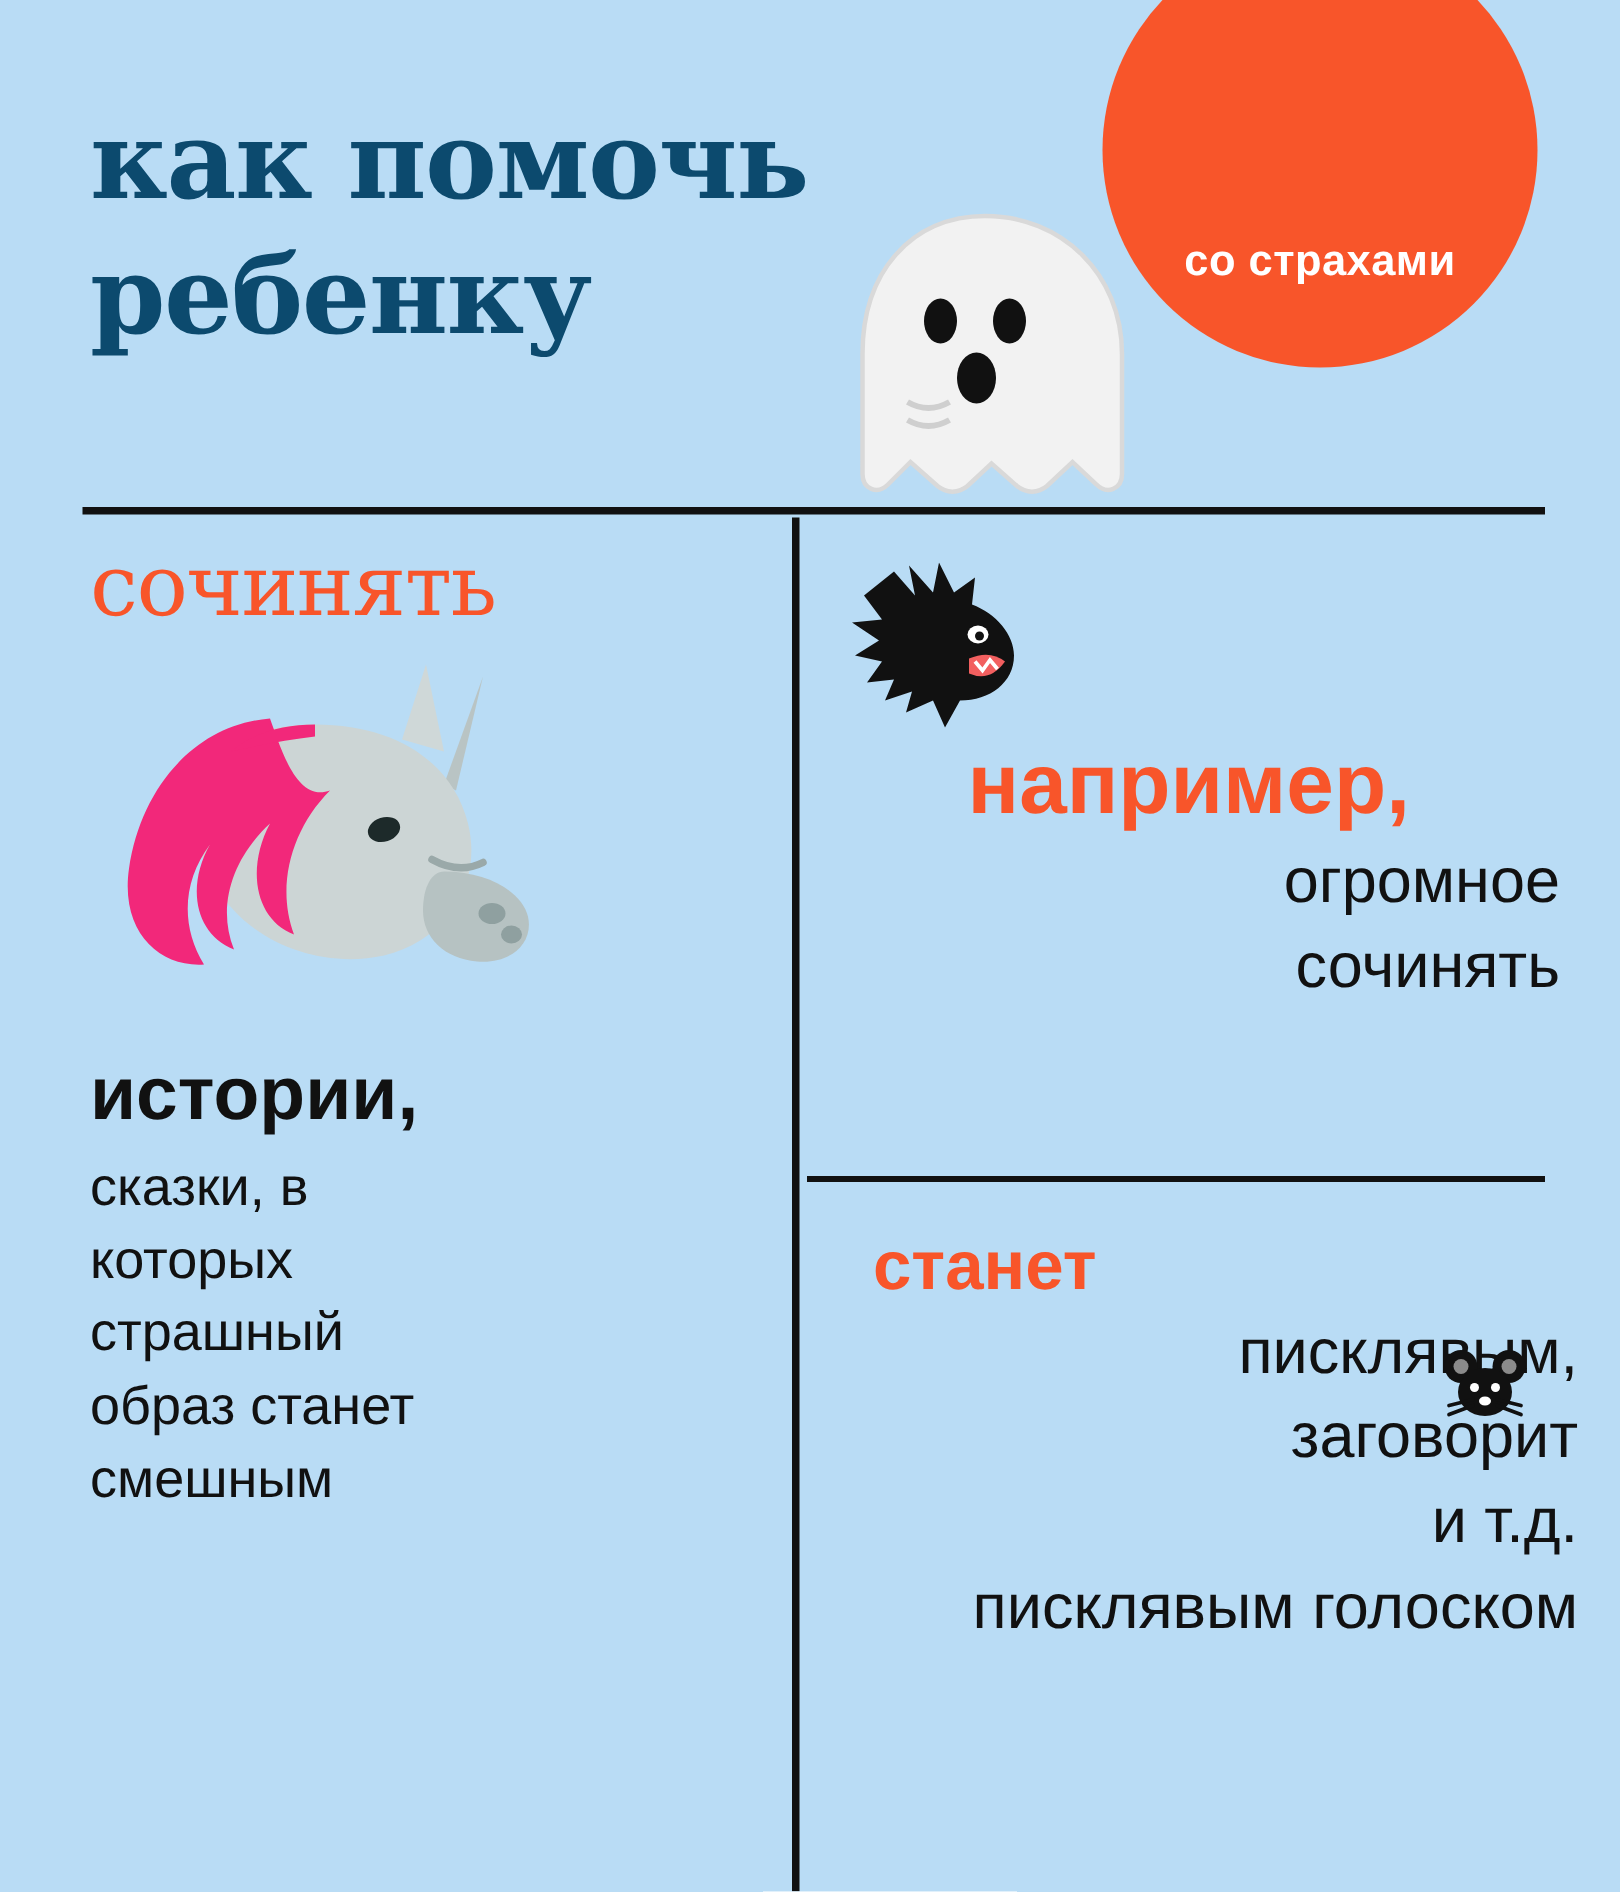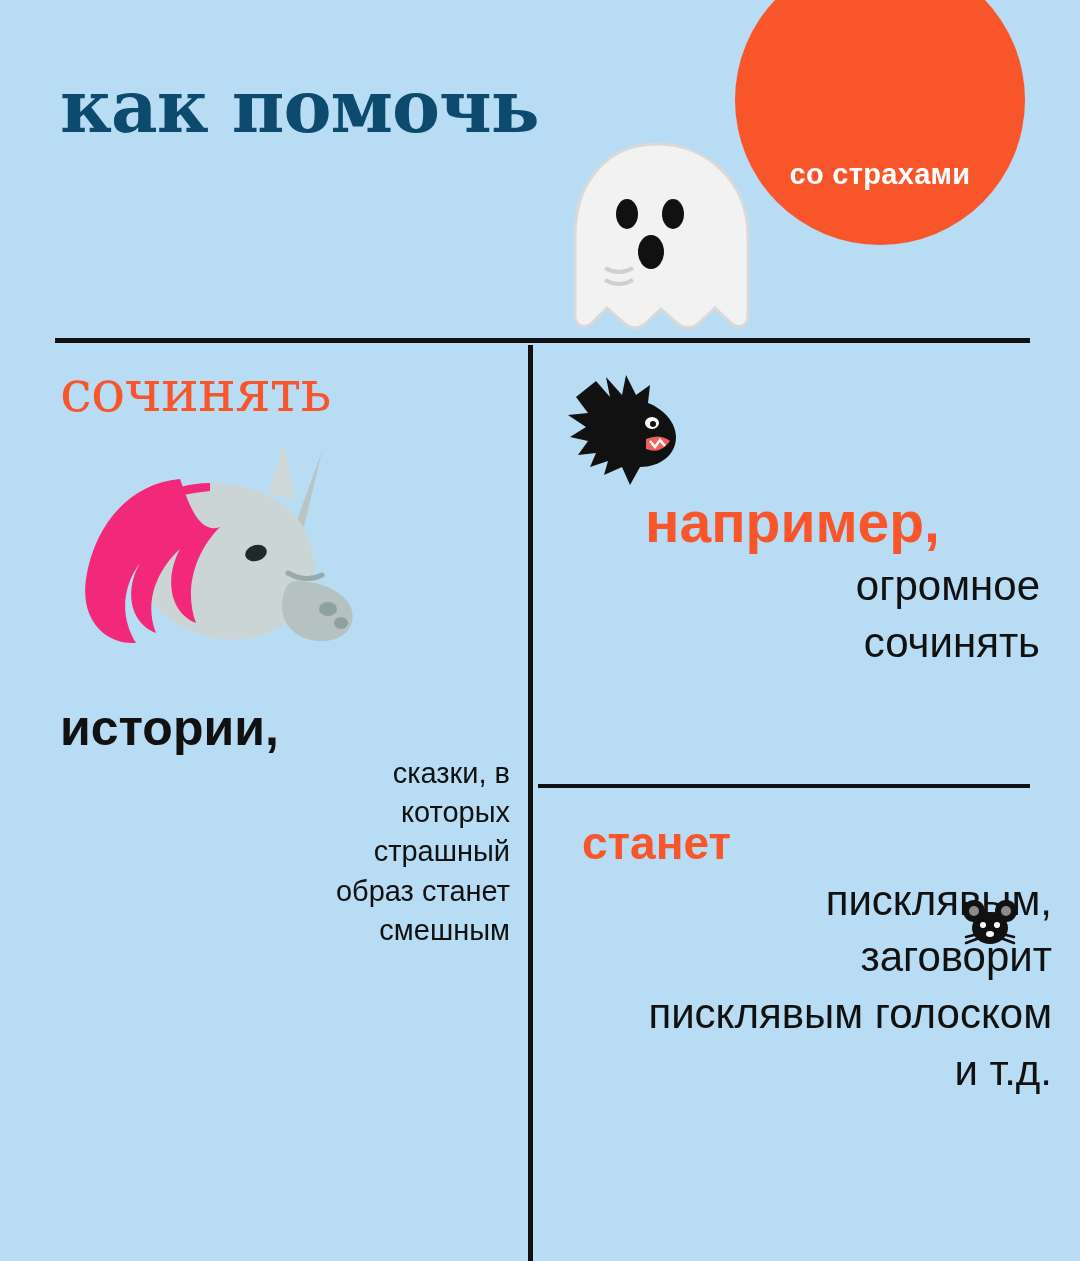--- a/index.html
+++ b/index.html
@@ -113,24 +113,24 @@
     height: 230px;
   }
   .left-bold {
     margin-top: 37px;
     font-weight: 700;
     font-size: 50px;
     color: #111111;
     line-height: 1.05;
   }
   .left-body {
-    font-size: 29px;
+    margin-top: 12px;
+    font-size: 36px;
     line-height: 1.35;
     color: #111111;
-    text-align: right;
   }
   .left-body span {
     display: block;
   }
 
   
   .right-col {
     position: absolute;
     left: 560px;
     top: 375px;
@@ -187,20 +187,21 @@
 </style>
 </head>
 <body>
 
 <div class="poster">
 
   <div class="header">
 
     <div class="title">
       <span class="line">как помочь</span>
+      <span class="line">ребенку</span>
     </div>
 
     <div class="orange-circle"></div>
 
     <svg class="ghost" viewBox="0 0 225 190" xmlns="http://www.w3.org/2000/svg">
       <path d="M112 4 C62 4 30 42 30 96 L30 176 C30 186 40 190 47 183 L62 168 L80 184 C86 189 94 189 100 184 L116 169 L133 184 C139 189 147 189 153 184 L170 168 L186 183 C193 190 203 186 203 176 L203 96 C203 42 162 4 112 4 Z" fill="#f2f2f2" stroke="#d9d9d9" stroke-width="3"></path>
       <ellipse cx="82" cy="74" rx="11" ry="15" fill="#111111"></ellipse>
       <ellipse cx="128" cy="74" rx="11" ry="15" fill="#111111"></ellipse>
       <ellipse cx="106" cy="112" rx="13" ry="17" fill="#111111"></ellipse>
       <path d="M60 128 q14 8 28 0" stroke="#cfcfcf" stroke-width="4" fill="none"></path>
@@ -260,22 +261,22 @@
         <span>огромное</span>
         <span>сочинять</span>
       </div>
     </div>
 
     <div class="right-block-2">
       <div class="accent-word big">станет</div>
       <div class="right-text">
         <span>писклявым,</span>
         <span>заговорит</span>
+        <span>и т.д.</span>
         <span>писклявым голоском</span>
-        <span>и т.д.</span>
       </div>
     </div>
 
     
     <svg class="mouse" viewBox="0 0 60 55" xmlns="http://www.w3.org/2000/svg">
       <circle cx="14" cy="14" r="11" fill="#111111"></circle>
       <circle cx="46" cy="14" r="11" fill="#111111"></circle>
       <circle cx="14" cy="14" r="5" fill="#8b8b8b"></circle>
       <circle cx="46" cy="14" r="5" fill="#8b8b8b"></circle>
       <ellipse cx="30" cy="31" rx="18" ry="16" fill="#111111"></ellipse>

